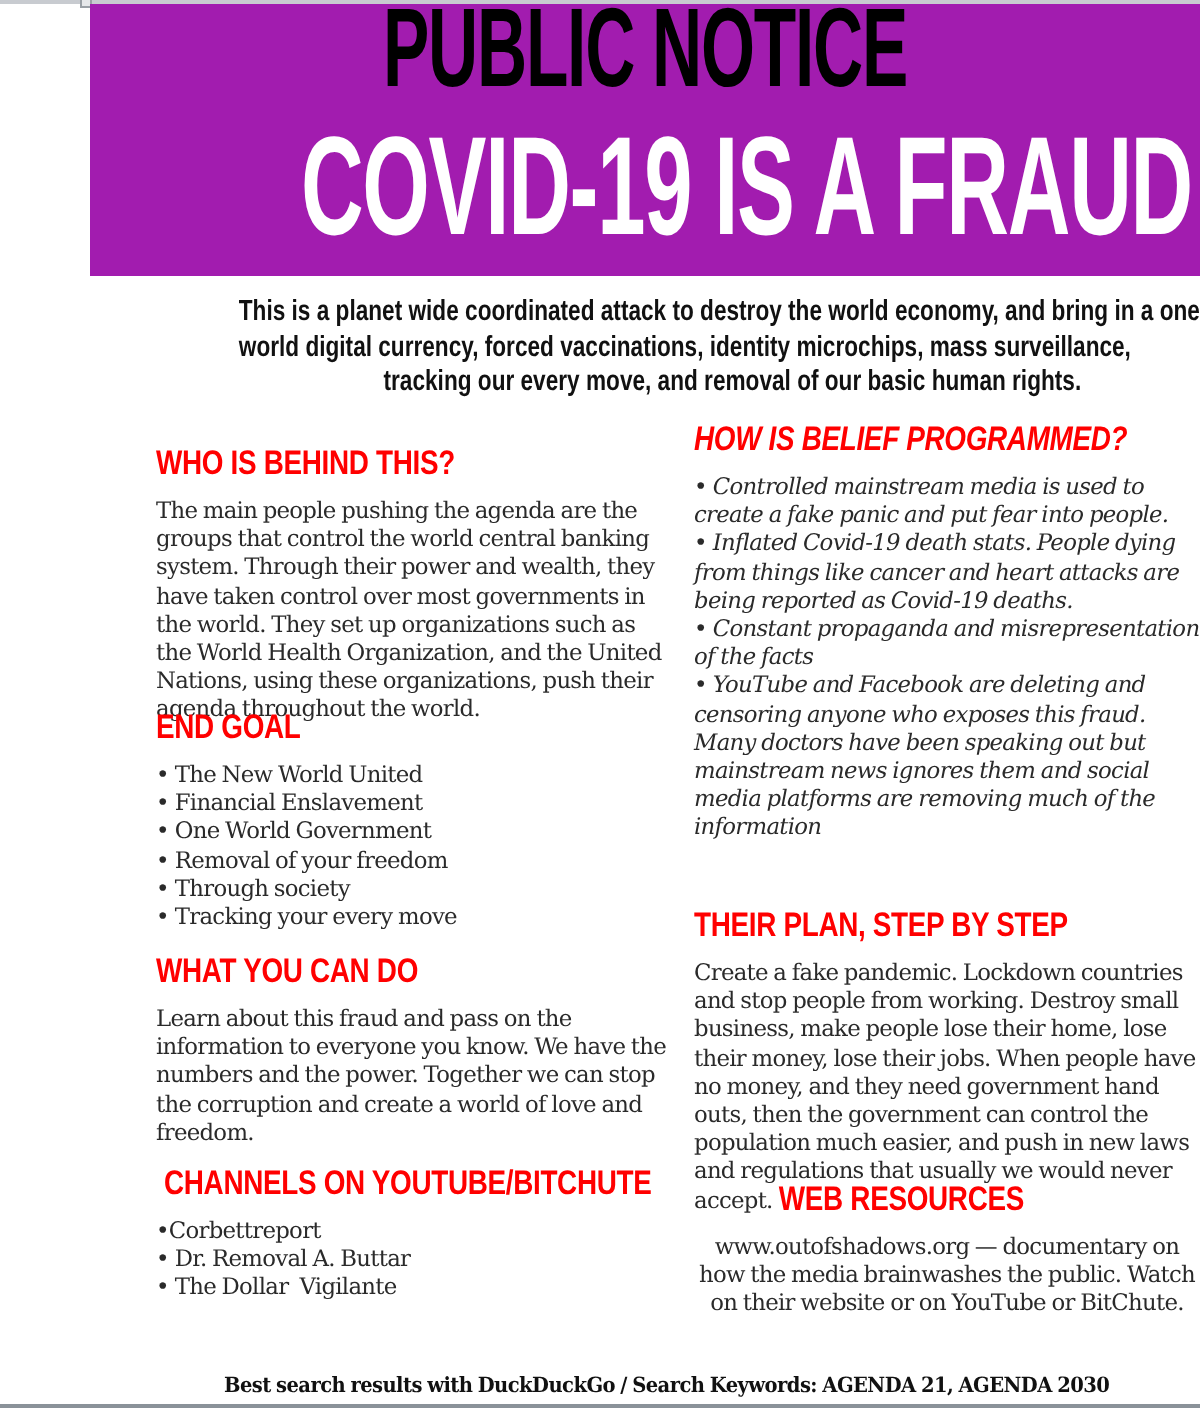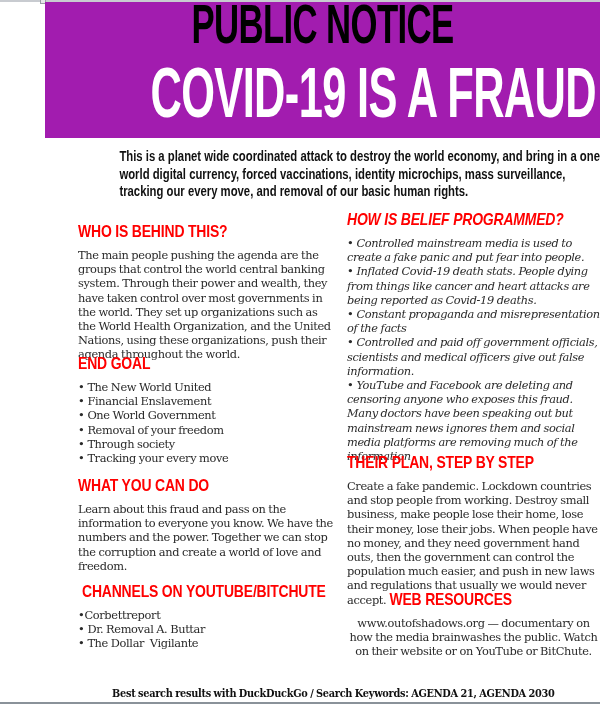--- a/index.html
+++ b/index.html
@@ -54,21 +54,21 @@
     .banner-subtitle {
       color: #ffffff;
       font-size: 70px;
       line-height: 70px;
       margin-top: 6px;
     }
     .intro {
       position: absolute;
       left: 60px; top: 148px;
       width: 540px;
-      text-align: left;
+      text-align: right;
       font-family: "Liberation Sans", sans-serif;
       font-weight: bold;
       color: #111;
       font-size: 14.5px;
       line-height: 17.5px;
     }
     .intro span {
       display: block;
       transform: scaleX(0.78);
       transform-origin: center;
@@ -187,21 +187,20 @@
   </div>
 </div>
 
 <div class="col col-right">
   <div class="section" style="top:0px;font-style:italic;">
     <div class="heading">HOW IS BELIEF PROGRAMMED?</div>
     <ul class="list">
       <li><span class="bullet">•</span><span>Controlled mainstream media is used to create a fake panic and put fear into people.</span></li>
       <li><span class="bullet">•</span><span>Inflated Covid-19 death stats. People dying from things like cancer and heart attacks are being reported as Covid-19 deaths.</span></li>
       <li><span class="bullet">•</span><span>Constant propaganda and misrepresentation of the facts</span></li>
-      <li><span class="bullet">•</span><span>Controlled and paid off government officials, scientists and medical officers give out false information.</span></li>
       <li><span class="bullet">•</span><span>YouTube and Facebook are deleting and censoring anyone who exposes this fraud. Many doctors have been speaking out but mainstream news ignores them and social media platforms are removing much of the information</span></li>
     </ul>
   </div>
 
   <div class="section" style="top:243px;">
     <div class="heading">THEIR PLAN, STEP BY STEP</div>
     <p class="para">Create a fake pandemic. Lockdown countries and stop people from working. Destroy small business, make people lose their home, lose their money, lose their jobs. When people have no money, and they need government hand outs, then the government can control the population much easier, and push in new laws and regulations that usually we would never accept.</p>
   </div>
 
   <div class="section" style="top:380px;text-align:center;">

